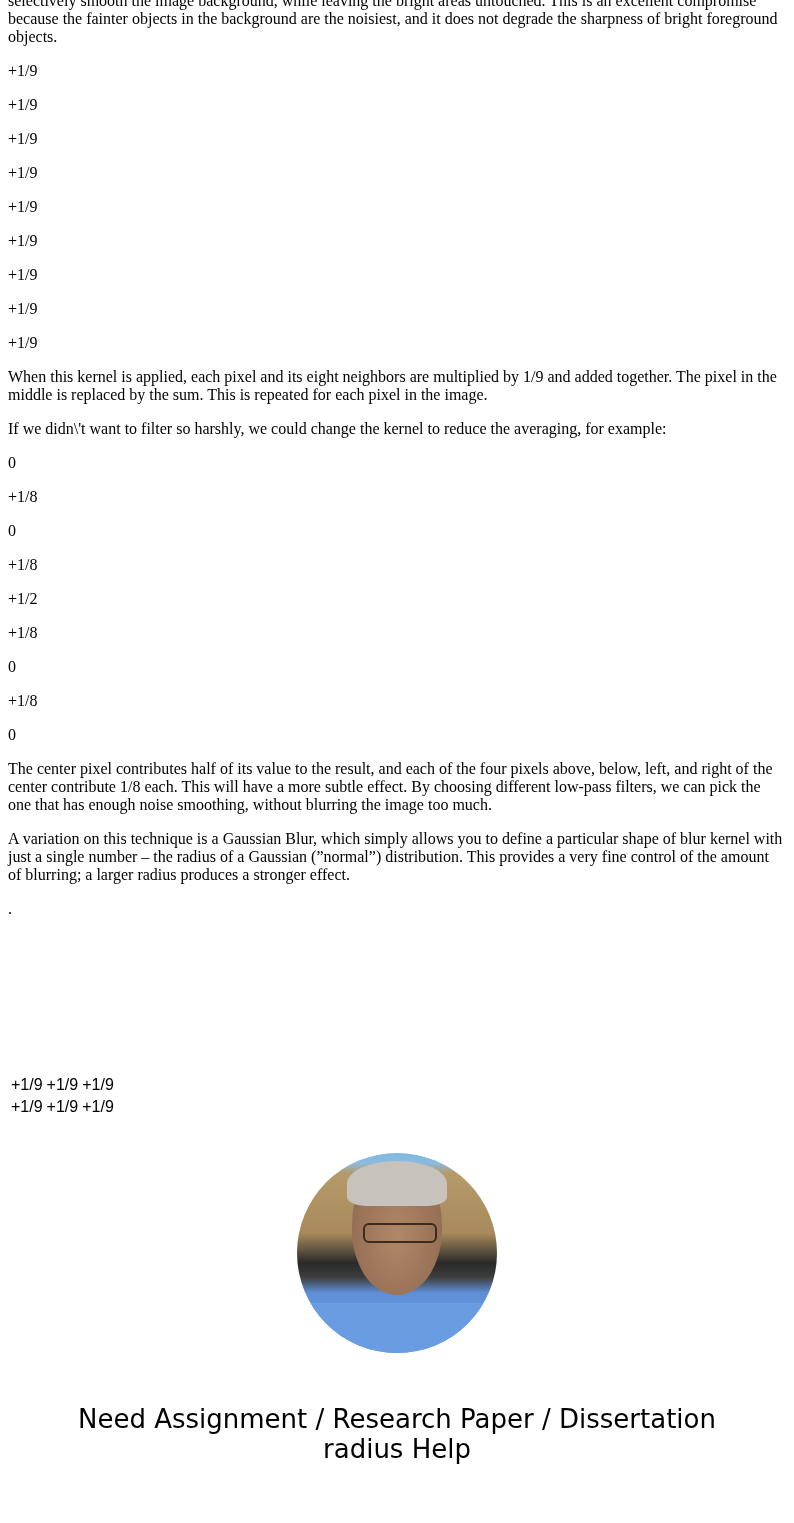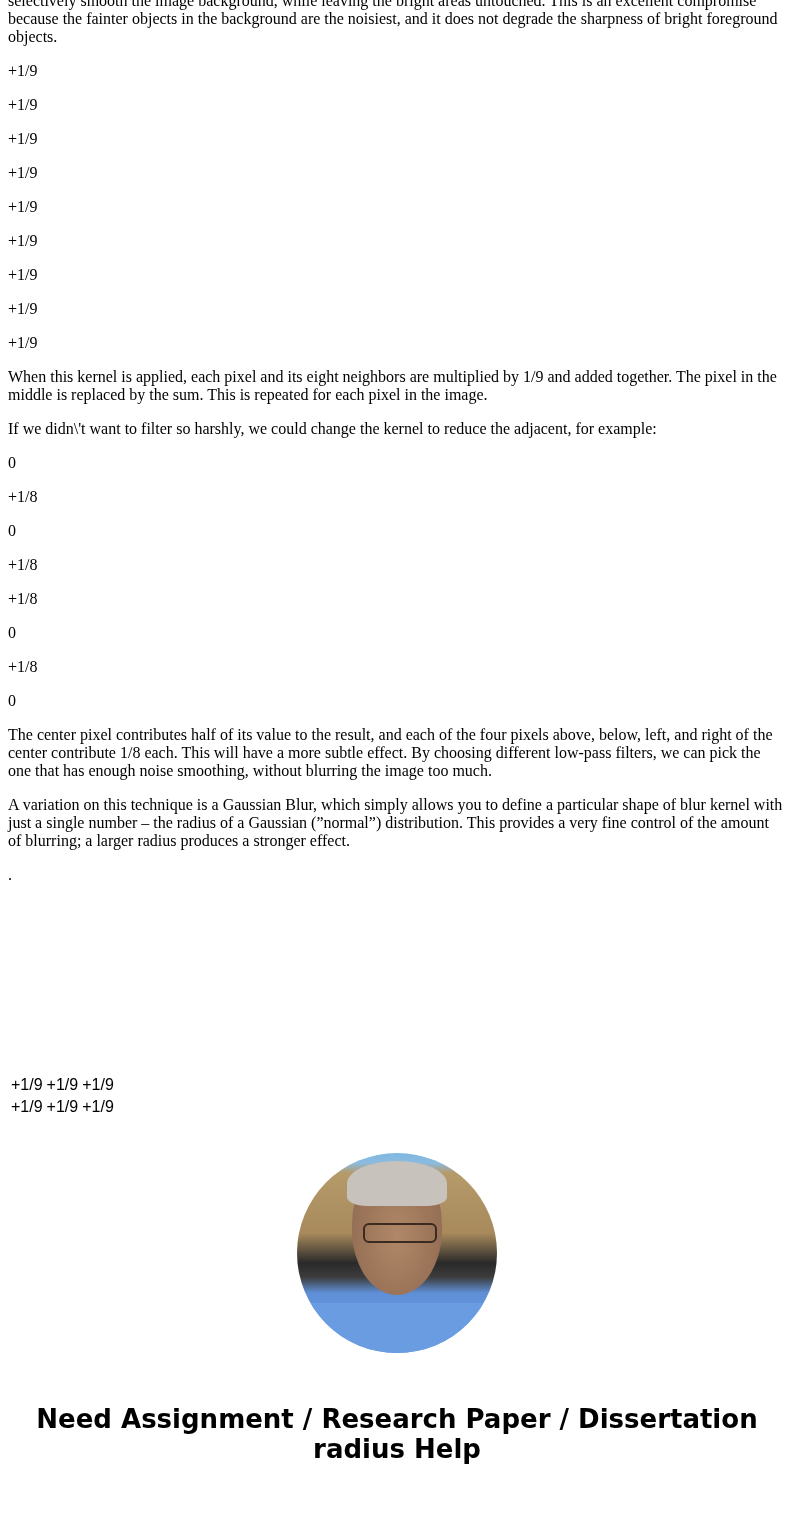--- a/index.html
+++ b/index.html
@@ -18,43 +18,44 @@
     background: linear-gradient(180deg, #7fb8e0 0%, #8cbbe0 5%, #b59a6a 10%, #a88a5c 40%, #2a2a2a 55%, #3c3c3c 62%, #5f8fd6 70%, #6a9ae0 100%);
   }
   .avatar .face { position: absolute; left: 55px; top: 12px; width: 90px; height: 130px; border-radius: 45% 45% 50% 50%;
     background: radial-gradient(ellipse at 50% 55%, #b08868 0%, #9a7358 60%, #8a6850 100%); }
   .avatar .hair { position: absolute; left: 50px; top: 8px; width: 100px; height: 45px; border-radius: 50% 50% 20% 20%;
     background: #c8c2bc; }
   .avatar .glasses { position: absolute; left: 66px; top: 70px; width: 70px; height: 16px; border: 2px solid #3a2a20; border-radius: 6px; }
   .avatar .shirt { position: absolute; left: 0; top: 150px; width: 200px; height: 60px; background: #6a9ce2; }
   .cta {
     position: absolute; left: 0; top: 1404px; width: 794px; text-align: center;
-    font-family: "DejaVu Sans", sans-serif; font-weight: bold; font-size: 26px; line-height: 30px; color: #000;
+    font-family: "DejaVu Sans", sans-serif; font-weight: normal; font-size: 26px; line-height: 30px; color: #000;
   }
 </style>
 </head>
 <body>
 
 <div class="content">
   <p>selectively smooth the image background, while leaving the bright areas untouched. This is an excellent compromise because the fainter objects in the background are the noisiest, and it does not degrade the sharpness of bright foreground objects.</p>
   <p>+1/9</p>
   <p>+1/9</p>
   <p>+1/9</p>
   <p>+1/9</p>
   <p>+1/9</p>
   <p>+1/9</p>
   <p>+1/9</p>
   <p>+1/9</p>
   <p>+1/9</p>
   <p>When this kernel is applied, each pixel and its eight neighbors are multiplied by 1/9 and added together. The pixel in the middle is replaced by the sum. This is repeated for each pixel in the image.</p>
-  <p>If we didn\'t want to filter so harshly, we could change the kernel to reduce the adjacent, for example:</p>
+  <p>If we didn\'t want to filter so harshly, we could change the kernel to reduce the averaging, for example:</p>
   <p>0</p>
   <p>+1/8</p>
   <p>0</p>
   <p>+1/8</p>
+  <p>+1/2</p>
   <p>+1/8</p>
   <p>0</p>
   <p>+1/8</p>
   <p>0</p>
   <p>The center pixel contributes half of its value to the result, and each of the four pixels above, below, left, and right of the center contribute 1/8 each. This will have a more subtle effect. By choosing different low-pass filters, we can pick the one that has enough noise smoothing, without blurring the image too much.</p>
   <p>A variation on this technique is a Gaussian Blur, which simply allows you to define a particular shape of blur kernel with just a single number – the radius of a Gaussian (”normal”) distribution. This provides a very fine control of the amount of blurring; a larger radius produces a stronger effect.</p>
   <p>.</p>
 </div>
 
 <table class="kernel-table">

